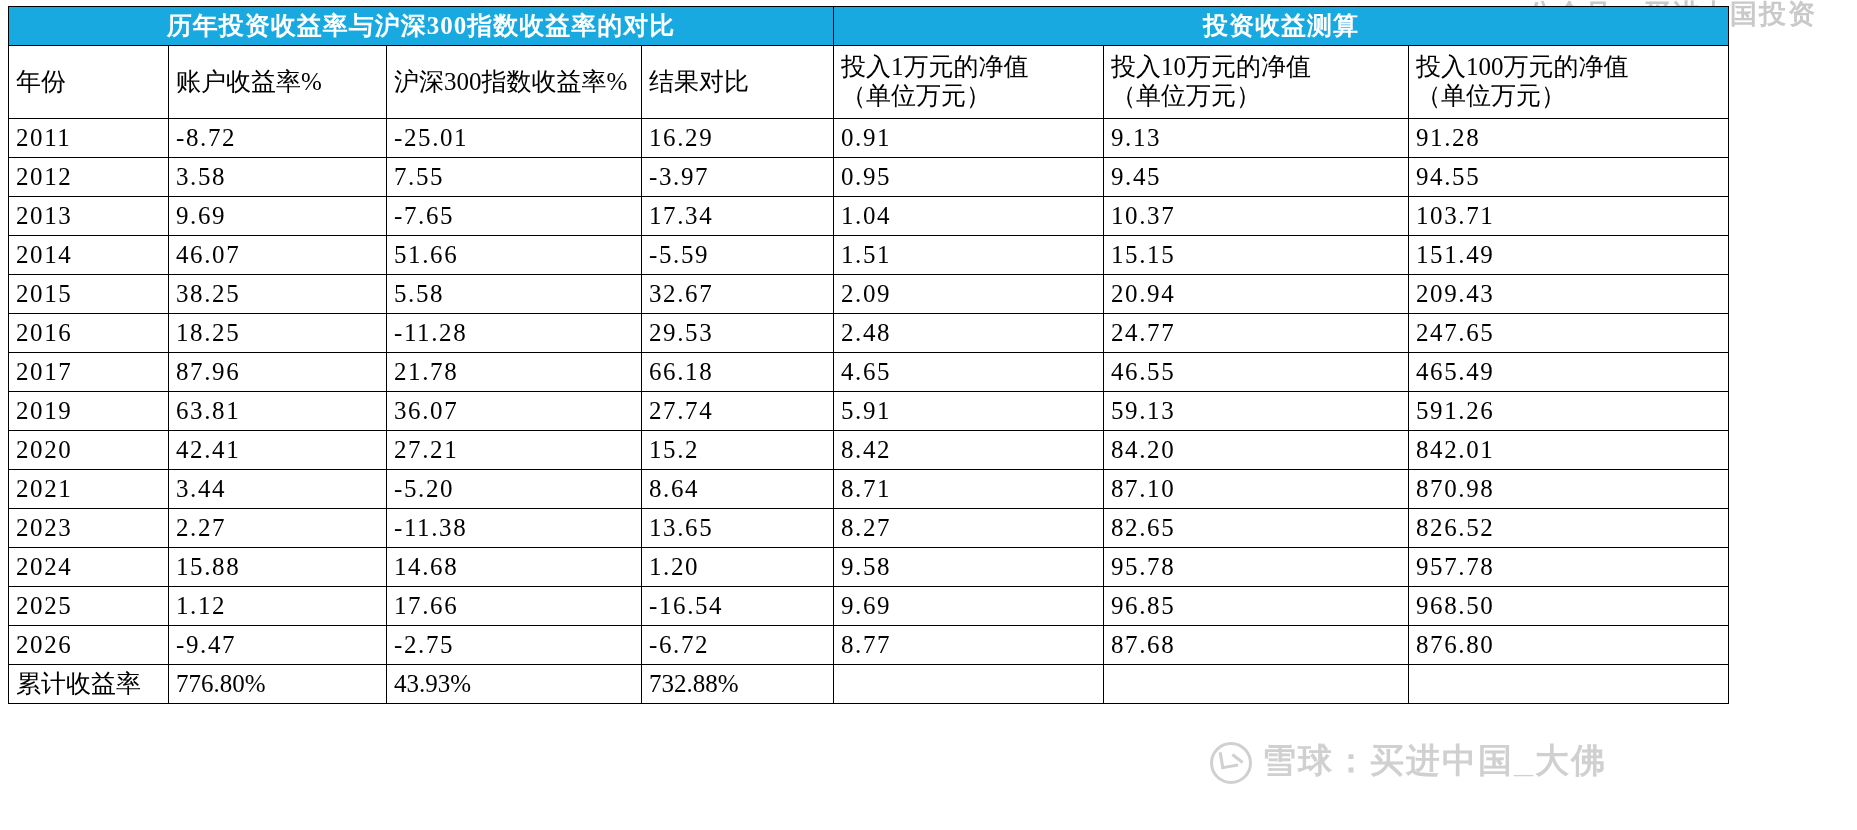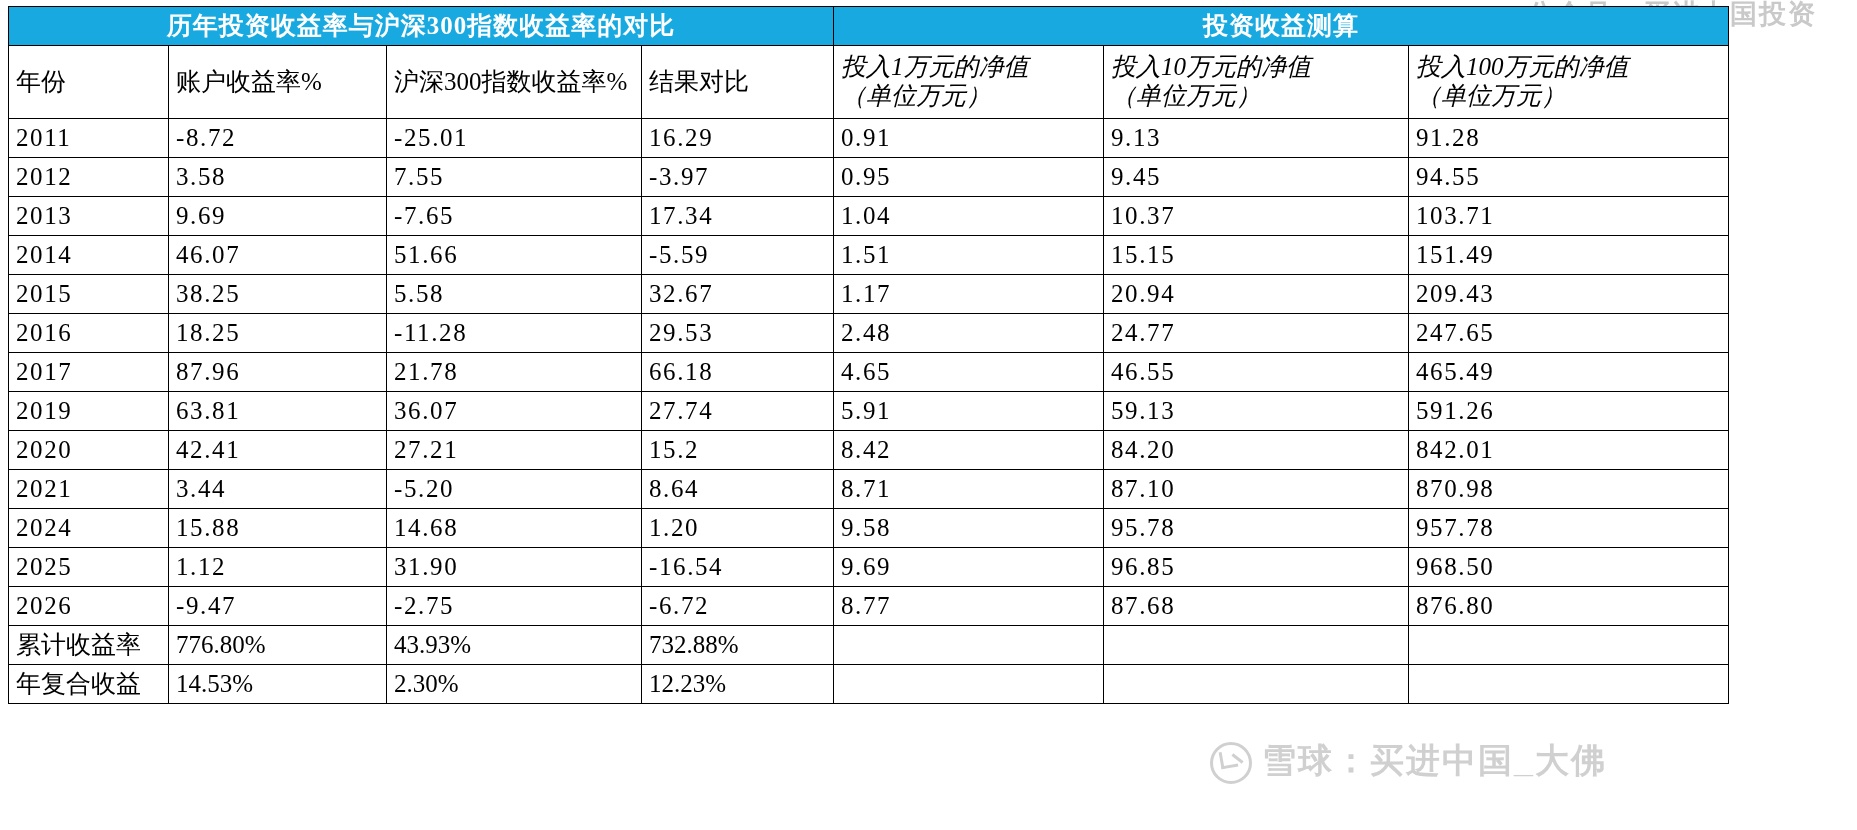--- a/index.html
+++ b/index.html
@@ -52,21 +52,20 @@
   }
 
   .hdr {
     font-size: 25px;
     vertical-align: middle;
     height: 66px;
   }
   .hdr .two-line {
     display: block;
     line-height: 1.15;
-    font-style: italic;
   }
 
   .num {
     font-family: "Liberation Serif", serif;
     letter-spacing: 1.6px;
   }
   .left {
     text-align: left;
   }
   .spaced {
@@ -217,21 +216,21 @@
         <td class="left spaced">-5.59</td>
         <td class="num">1.51</td>
         <td class="num">15.15</td>
         <td class="num">151.49</td>
       </tr>
       <tr class="row">
         <td class="left spaced">2015</td>
         <td class="left spaced">38.25</td>
         <td class="left spaced">5.58</td>
         <td class="left spaced">32.67</td>
-        <td class="num">1.17</td>
+        <td class="num">2.09</td>
         <td class="num">20.94</td>
         <td class="num">209.43</td>
       </tr>
       <tr class="row">
         <td class="left spaced">2016</td>
         <td class="left spaced">18.25</td>
         <td class="left spaced">-11.28</td>
         <td class="left spaced">29.53</td>
         <td class="num">2.48</td>
         <td class="num">24.77</td>
@@ -267,32 +266,41 @@
       <tr class="row">
         <td class="left spaced">2021</td>
         <td class="left spaced">3.44</td>
         <td class="left spaced">-5.20</td>
         <td class="left spaced">8.64</td>
         <td class="num">8.71</td>
         <td class="num">87.10</td>
         <td class="num">870.98</td>
       </tr>
       <tr class="row">
+        <td class="left spaced">2023</td>
+        <td class="left spaced">2.27</td>
+        <td class="left spaced">-11.38</td>
+        <td class="left spaced">13.65</td>
+        <td class="num">8.27</td>
+        <td class="num">82.65</td>
+        <td class="num">826.52</td>
+      </tr>
+      <tr class="row">
         <td class="left spaced">2024</td>
         <td class="left spaced">15.88</td>
         <td class="left spaced">14.68</td>
         <td class="left spaced">1.20</td>
         <td class="num">9.58</td>
         <td class="num">95.78</td>
         <td class="num">957.78</td>
       </tr>
       <tr class="row">
         <td class="left spaced">2025</td>
         <td class="left spaced">1.12</td>
-        <td class="left spaced">31.90</td>
+        <td class="left spaced">17.66</td>
         <td class="left spaced">-16.54</td>
         <td class="num">9.69</td>
         <td class="num">96.85</td>
         <td class="num">968.50</td>
       </tr>
       <tr class="row">
         <td class="left spaced">2026</td>
         <td class="left spaced">-9.47</td>
         <td class="left spaced">-2.75</td>
         <td class="left spaced">-6.72</td>
@@ -303,29 +311,20 @@
 
       <tr class="row">
         <td class="left">累计收益率</td>
         <td class="left">776.80%</td>
         <td class="left">43.93%</td>
         <td class="left">732.88%</td>
         <td class="blank"></td>
         <td class="blank"></td>
         <td class="blank"></td>
       </tr>
-      <tr class="row">
-        <td class="left">年复合收益</td>
-        <td class="left">14.53%</td>
-        <td class="left">2.30%</td>
-        <td class="left">12.23%</td>
-        <td class="blank"></td>
-        <td class="blank"></td>
-        <td class="blank"></td>
-      </tr>
     </tbody>
   </table>
 </div>
 
 <div class="watermark-mid">
   <span class="wm-logo"></span>
   <span>雪球：买进中国_大佛</span>
 </div>
 
 </body></html>

